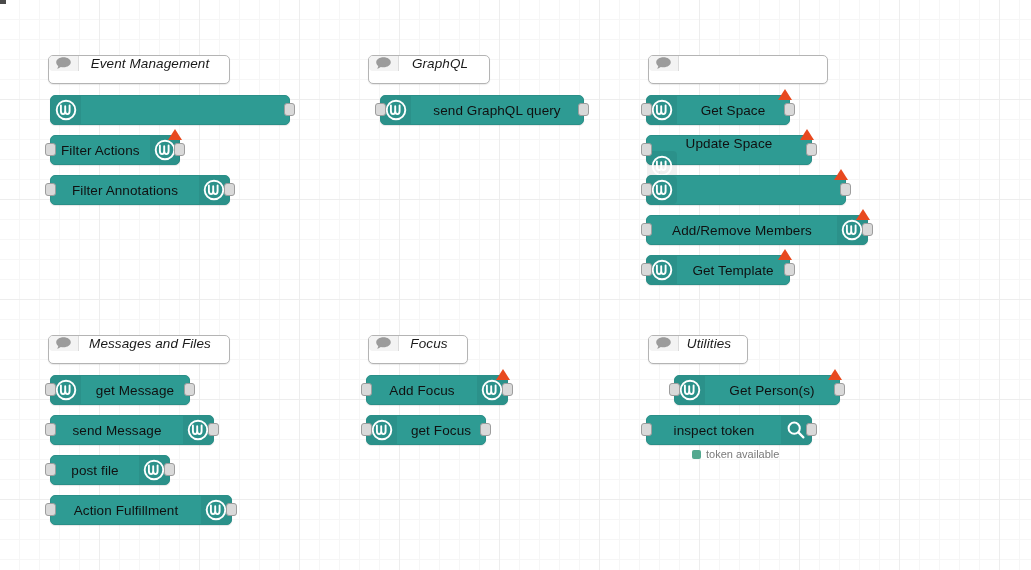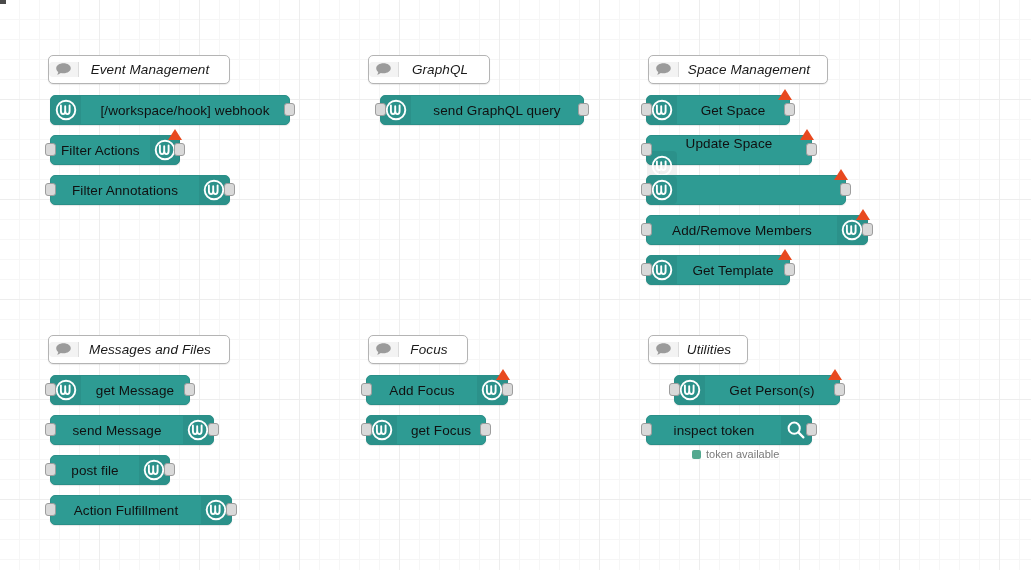--- a/index.html
+++ b/index.html
@@ -38,21 +38,21 @@
 
   
   .comment-node {
     position: absolute;
     height: 29px;
     box-sizing: border-box;
     background: #ffffff;
     border: 1px solid #b4b4b4;
     border-radius: 5px;
     display: flex;
-    align-items: center;
+    align-items: flex-start;
     box-shadow: 0 1px 1px rgba(0,0,0,0.08);
   }
   .comment-icon-box {
     width: 29px;
     background: #f3f3f3;
     border-right: 1px solid #dcdcdc;
     border-radius: 4px 0 0 4px;
     display: flex;
     align-items: center;
     justify-content: center;
@@ -174,21 +174,20 @@
     </div>
     <div class="node icon-left" style="left: 50px; top: 95px; width: 240px; background: rgb(46, 155, 147);">
       <div class="node-icon-box">
         <span style="display: flex; align-items: center; justify-content: center;">
           <svg width="22" height="22" viewBox="0 0 22 22">
             <circle cx="11" cy="11" r="9.3" fill="none" stroke="#ffffff" stroke-width="1.9"></circle>
             <path d="M5.9 6.4 L5.9 12.0 Q5.9 15.1 8.1 15.1 Q10.2 15.1 10.2 12.0 L10.2 7.2 L10.2 12.0 Q10.2 15.1 12.4 15.1 Q14.6 15.1 14.6 12.0 L14.6 6.4" fill="none" stroke="#ffffff" stroke-width="1.9" stroke-linecap="round" stroke-linejoin="round"></path>
           </svg>
         </span>
       </div>
-      <div class="node-label">[/workspace/hook] webhook</div>
       <div class="port port-out"></div>
     </div>
     <div class="node icon-right" style="left: 50px; top: 135px; width: 130px; background: rgb(46, 155, 147);">
       <div class="node-icon-box">
         <span style="display: flex; align-items: center; justify-content: center;">
           <svg width="22" height="22" viewBox="0 0 22 22">
             <circle cx="11" cy="11" r="9.3" fill="none" stroke="#ffffff" stroke-width="1.9"></circle>
             <path d="M5.9 6.4 L5.9 12.0 Q5.9 15.1 8.1 15.1 Q10.2 15.1 10.2 12.0 L10.2 7.2 L10.2 12.0 Q10.2 15.1 12.4 15.1 Q14.6 15.1 14.6 12.0 L14.6 6.4" fill="none" stroke="#ffffff" stroke-width="1.9" stroke-linecap="round" stroke-linejoin="round"></path>
           </svg>
         </span>
@@ -235,21 +234,20 @@
       <div class="port port-out"></div>
     </div>
     <div class="comment-node" style="left: 648px; top: 55px; width: 180px;">
       <div class="comment-icon-box">
         <span style="display: flex; align-items: center; justify-content: center;">
           <svg width="17" height="15" viewBox="0 0 17 15">
             <path d="M8.5 1.2 C12.6 1.2 15.8 3.4 15.8 6.2 C15.8 9.0 12.6 11.2 8.5 11.2 C7.5 11.2 6.6 11.1 5.8 10.9 L2.3 13.0 L3.3 10.0 C1.9 9.0 1.2 7.7 1.2 6.2 C1.2 3.4 4.4 1.2 8.5 1.2 Z" fill="#9b9b9b"></path>
           </svg>
         </span>
       </div>
-      <div class="comment-label">Space Management</div>
     </div>
     <div class="node icon-left" style="left: 646px; top: 95px; width: 144px; background: rgb(46, 155, 147);">
       <div class="node-icon-box">
         <span style="display: flex; align-items: center; justify-content: center;">
           <svg width="22" height="22" viewBox="0 0 22 22">
             <circle cx="11" cy="11" r="9.3" fill="none" stroke="#ffffff" stroke-width="1.9"></circle>
             <path d="M5.9 6.4 L5.9 12.0 Q5.9 15.1 8.1 15.1 Q10.2 15.1 10.2 12.0 L10.2 7.2 L10.2 12.0 Q10.2 15.1 12.4 15.1 Q14.6 15.1 14.6 12.0 L14.6 6.4" fill="none" stroke="#ffffff" stroke-width="1.9" stroke-linecap="round" stroke-linejoin="round"></path>
           </svg>
         </span>
       </div>

